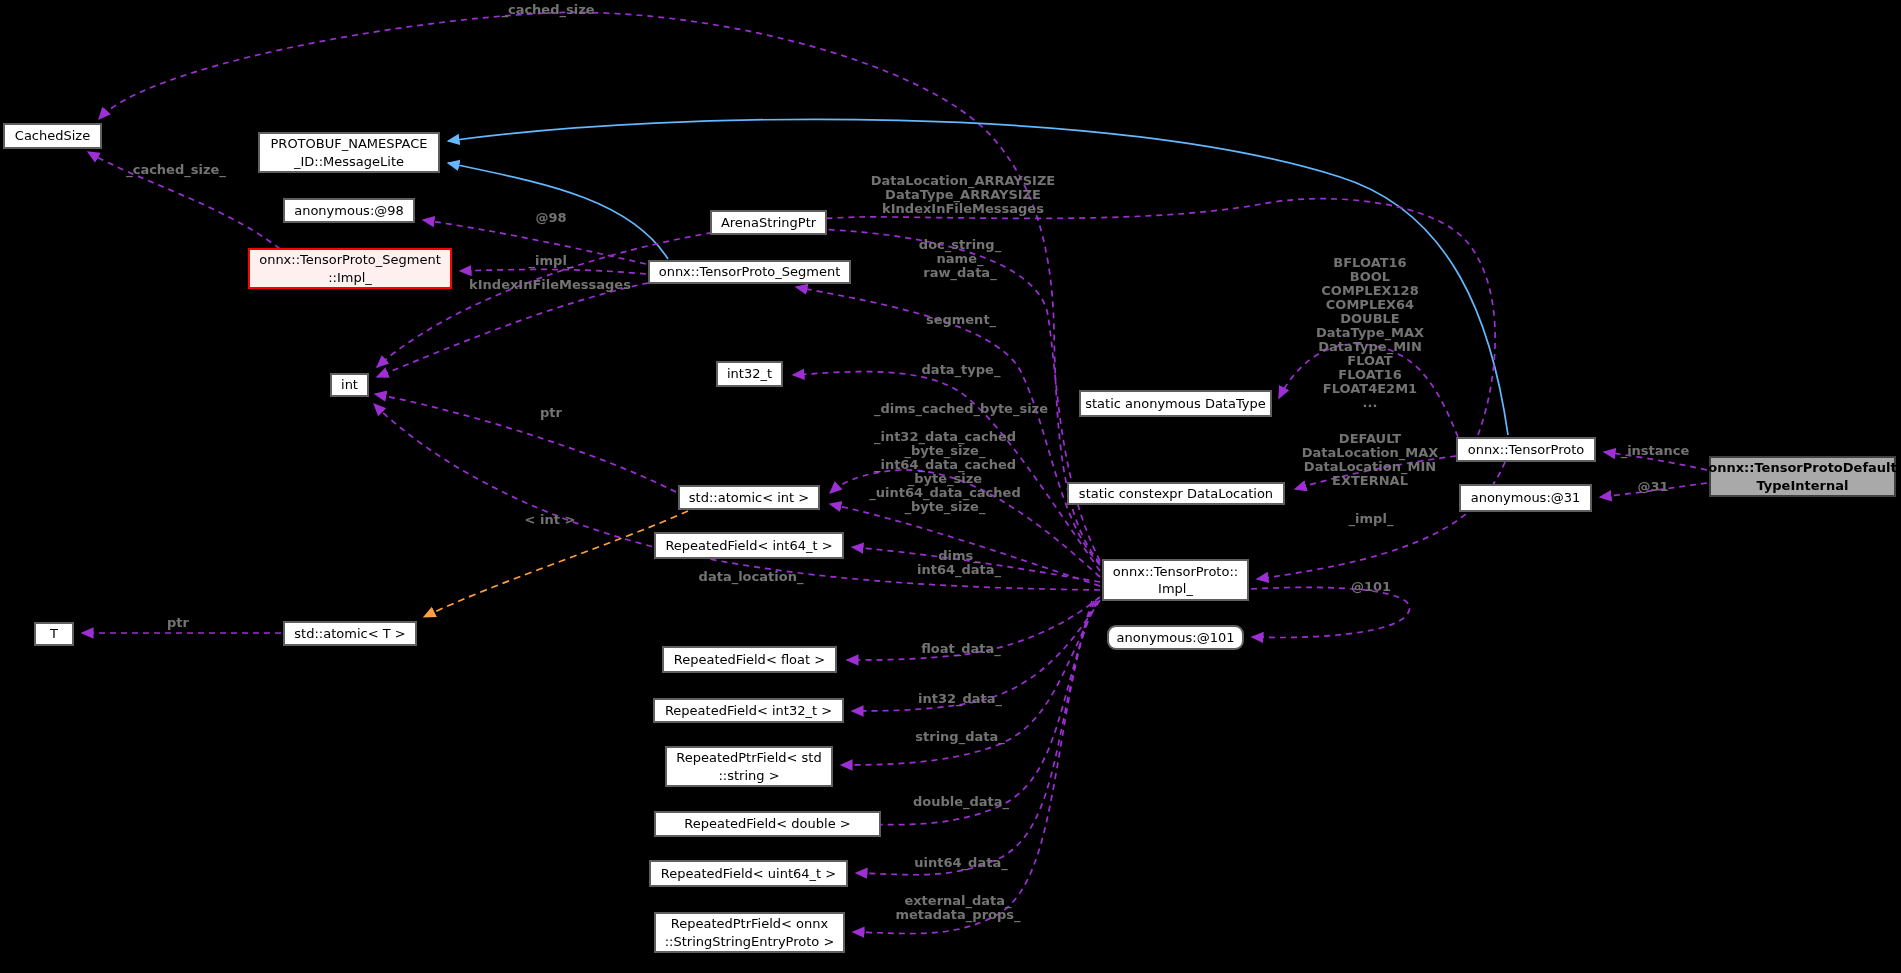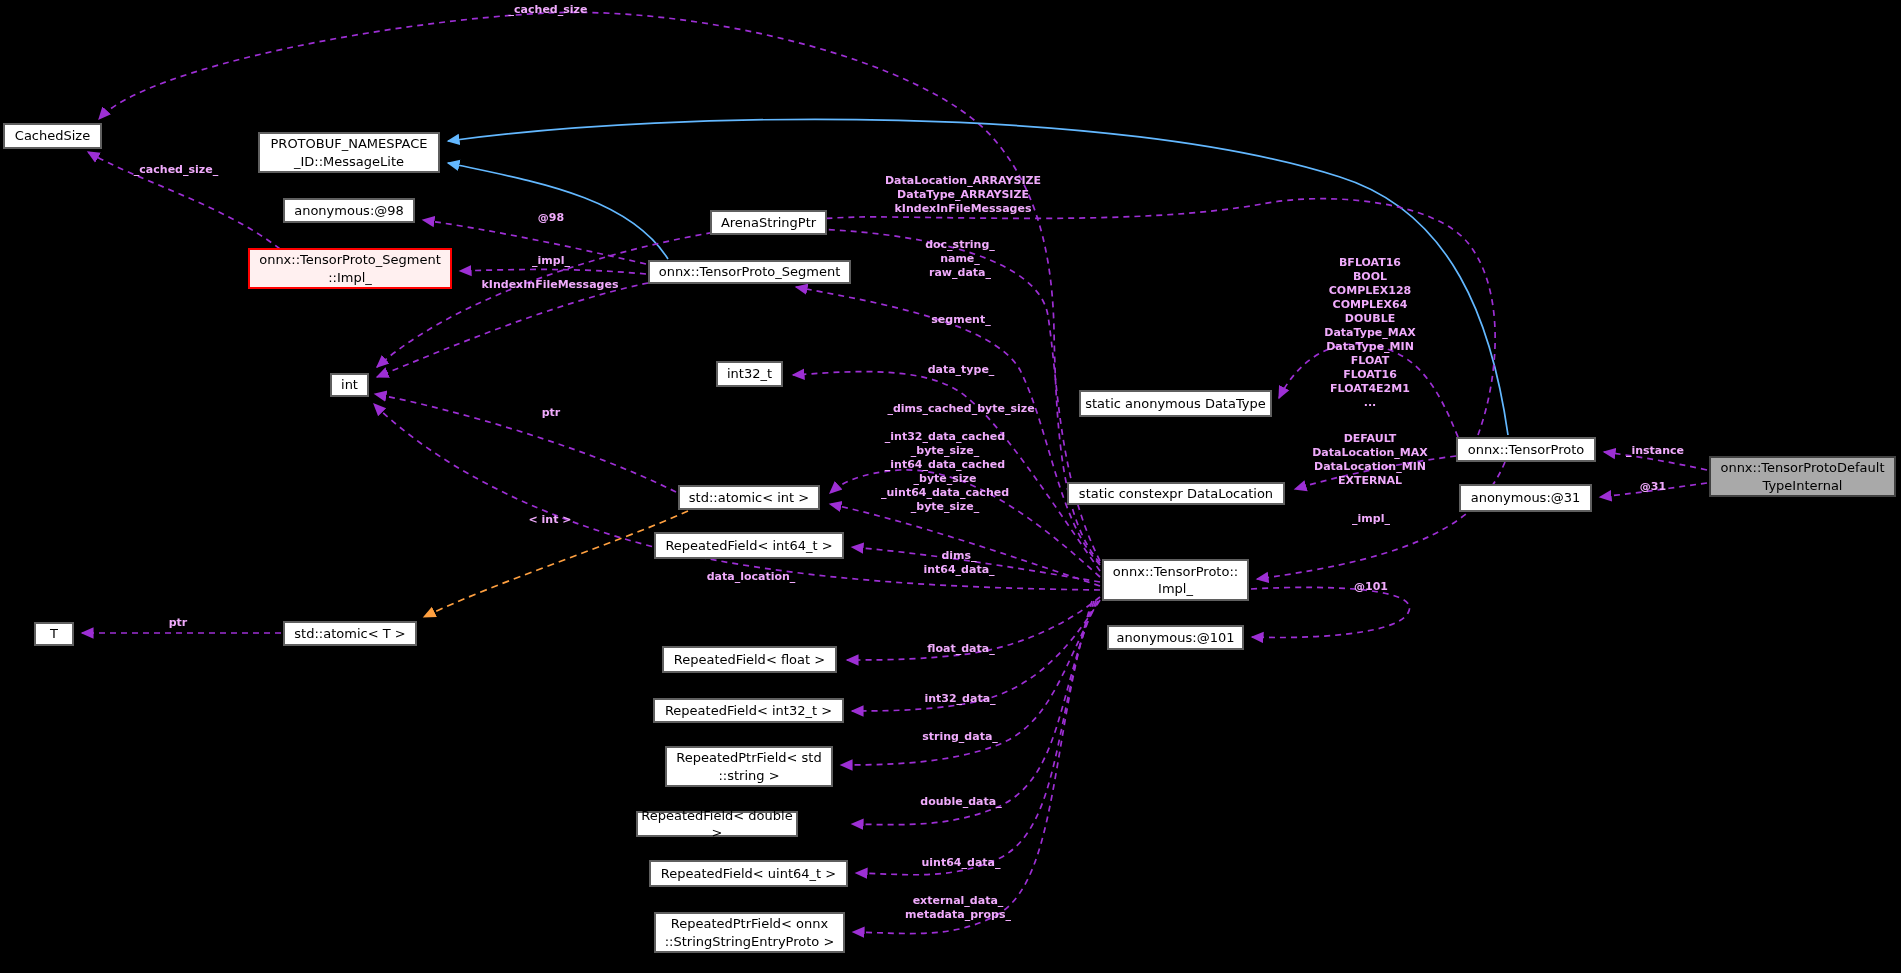--- a/index.html
+++ b/index.html
@@ -4,21 +4,21 @@
 <style>
   html,body{margin:0;padding:0;background:#000;}
   #canvas{position:relative;width:1901px;height:973px;background:#000;overflow:hidden;
           font-family:"DejaVu Sans","Liberation Sans",sans-serif;}
   #edges{position:absolute;left:0;top:0;width:1901px;height:973px;}
   .node{position:absolute;display:flex;align-items:center;justify-content:center;
         text-align:center;background:#fff;border:2px solid #5f5f5f;color:#000;
         font-size:13px;line-height:1.32;white-space:pre-line;box-sizing:border-box;z-index:3;}
   .node.red{border:2px solid #ff0000;background:#fff0f0;}
   .node.gray{background:#a9a9a9;border:2px solid #424242;}
-  .elabel{position:absolute;transform:translateX(-50%);color:#f0abfc;font-size:11px;
+  .elabel{position:absolute;transform:translateX(-50%);color:#737373;font-size:13px;
           font-weight:600;line-height:14px;text-align:center;white-space:pre-line;z-index:2;}
   .edge{fill:none;}
 </style>
 </head>
 <body>
 
 <div id="canvas">
     <svg id="edges" viewBox="0 0 1901 973">
       <defs>
         <marker id="arr-purple" viewBox="0 0 10 10" refX="8.5" refY="5" markerWidth="8" markerHeight="8" orient="auto">
@@ -72,31 +72,31 @@
     <div class="node" style="left: 648px; top: 260px; width: 203px; height: 24px;">onnx::TensorProto_Segment</div>
     <div class="node" style="left: 330px; top: 373px; width: 39px; height: 24px;">int</div>
     <div class="node" style="left: 716px; top: 361px; width: 67px; height: 26px;">int32_t</div>
     <div class="node" style="left: 678px; top: 485px; width: 142px; height: 25px;">std::atomic&lt; int &gt;</div>
     <div class="node" style="left: 654px; top: 532px; width: 190px; height: 27px;">RepeatedField&lt; int64_t &gt;</div>
     <div class="node" style="left: 34px; top: 622px; width: 40px; height: 24px;">T</div>
     <div class="node" style="left: 283px; top: 621px; width: 134px; height: 25px;">std::atomic&lt; T &gt;</div>
     <div class="node" style="left: 1079px; top: 390px; width: 193px; height: 27px;">static anonymous DataType</div>
     <div class="node" style="left: 1067px; top: 482px; width: 218px; height: 23px;">static constexpr DataLocation</div>
     <div class="node" style="left: 1456px; top: 437px; width: 140px; height: 25px;">onnx::TensorProto</div>
-    <div class="node gray" style="left: 1709px; top: 456px; width: 187px; height: 41px;">onnx::TensorProtoDefault
+    <div class="node gray" style="left: 1709px; top: 456px; width: 187px; height: 41px; font-weight: bold;">onnx::TensorProtoDefault
 TypeInternal</div>
     <div class="node" style="left: 1459px; top: 484px; width: 133px; height: 28px;">anonymous:@31</div>
     <div class="node" style="left: 1102px; top: 559px; width: 147px; height: 42px;">onnx::TensorProto::
 Impl_</div>
-    <div class="node" style="left: 1107px; top: 625px; width: 137px; height: 25px;">anonymous:@101</div>
+    <div class="node" style="left: 1107px; top: 625px; width: 137px; height: 25px; border-radius: 9px;">anonymous:@101</div>
     <div class="node" style="left: 662px; top: 646px; width: 175px; height: 27px;">RepeatedField&lt; float &gt;</div>
     <div class="node" style="left: 653px; top: 698px; width: 191px; height: 25px;">RepeatedField&lt; int32_t &gt;</div>
     <div class="node" style="left: 665px; top: 746px; width: 168px; height: 41px;">RepeatedPtrField&lt; std
 ::string &gt;</div>
-    <div class="node" style="left: 636px; top: 811px; width: 162px; height: 26px;">RepeatedField&lt; double &gt;</div>
+    <div class="node" style="left: 654px; top: 811px; width: 227px; height: 26px;">RepeatedField&lt; double &gt;</div>
     <div class="node" style="left: 649px; top: 860px; width: 199px; height: 27px;">RepeatedField&lt; uint64_t &gt;</div>
     <div class="node" style="left: 654px; top: 912px; width: 191px; height: 41px;">RepeatedPtrField&lt; onnx
 ::StringStringEntryProto &gt;</div>
     <div class="elabel" style="left: 548px; top: 3px;">_cached_size</div>
     <div class="elabel" style="left: 176px; top: 163px;">_cached_size_</div>
     <div class="elabel" style="left: 551px; top: 211px;">@98</div>
     <div class="elabel" style="left: 551px; top: 254px;">_impl_</div>
     <div class="elabel" style="left: 550px; top: 278px;">kIndexInFileMessages</div>
     <div class="elabel" style="left: 963px; top: 174px;">DataLocation_ARRAYSIZE
 DataType_ARRAYSIZE

